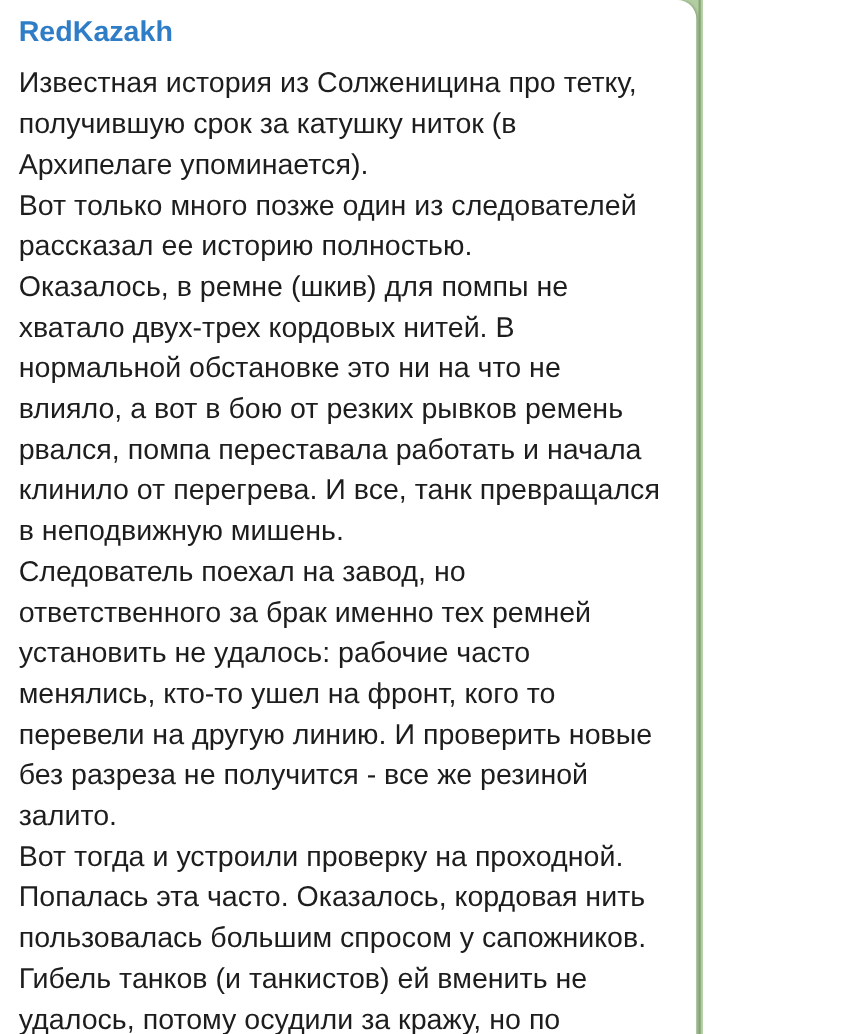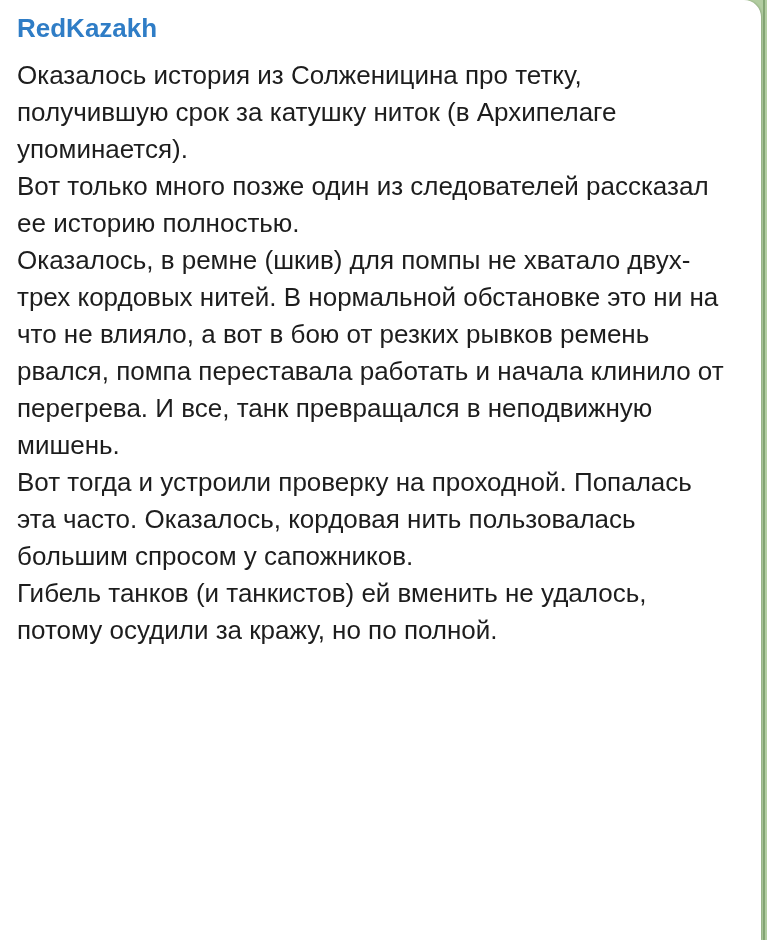--- a/index.html
+++ b/index.html
@@ -1,21 +1,21 @@
 <!DOCTYPE html>
 <html style="--bg-color: #b2cda1; --edge-color: #84a574; --bubble-color: #ffffff; --sender-color: #2f7dc6; --text-color: #1d1d1d;"><head>
 <meta charset="utf-8">
 <style>
   html, body {
     margin: 0;
     padding: 0;
   }
   .screen {
     position: relative;
-    width: 767px;
+    width: 639px;
     height: 940px;
     overflow: hidden;
     background: var(--bg-color, #b2cda1);
     font-family: "Liberation Sans", "DejaVu Sans", sans-serif;
   }
   .edge-line {
     position: absolute;
     top: 0;
     right: 2px;
     width: 2px;
@@ -51,21 +51,22 @@
   }
 </style>
 </head>
 <body>
 
 <div class="screen">
   <div class="edge-line"></div>
   <div class="bubble">
     <div class="sender">RedKazakh</div>
     <div class="message">
-        <p>Оказалось история из Солженицина про тетку, получившую срок за катушку ниток (в Архипелаге упоминается).</p>
+        <p>Известная история из Солженицина про тетку, получившую срок за катушку ниток (в Архипелаге упоминается).</p>
         <p>Вот только много позже один из следователей рассказал ее историю полностью.</p>
         <p>Оказалось, в ремне (шкив) для помпы не хватало двух-трех кордовых нитей. В нормальной обстановке это ни на что не влияло, а вот в бою от резких рывков ремень рвался, помпа переставала работать и начала клинило от перегрева. И все, танк превращался в неподвижную мишень.</p>
+        <p>Следователь поехал на завод, но ответственного за брак именно тех ремней установить не удалось: рабочие часто менялись, кто-то ушел на фронт, кого то перевели на другую линию. И проверить новые без разреза не получится - все же резиной залито.</p>
         <p>Вот тогда и устроили проверку на проходной. Попалась эта часто. Оказалось, кордовая нить пользовалась большим спросом у сапожников.</p>
         <p>Гибель танков (и танкистов) ей вменить не удалось, потому осудили за кражу, но по полной.</p>
       </div>
     
   </div>
 </div>
 
 </body></html>

